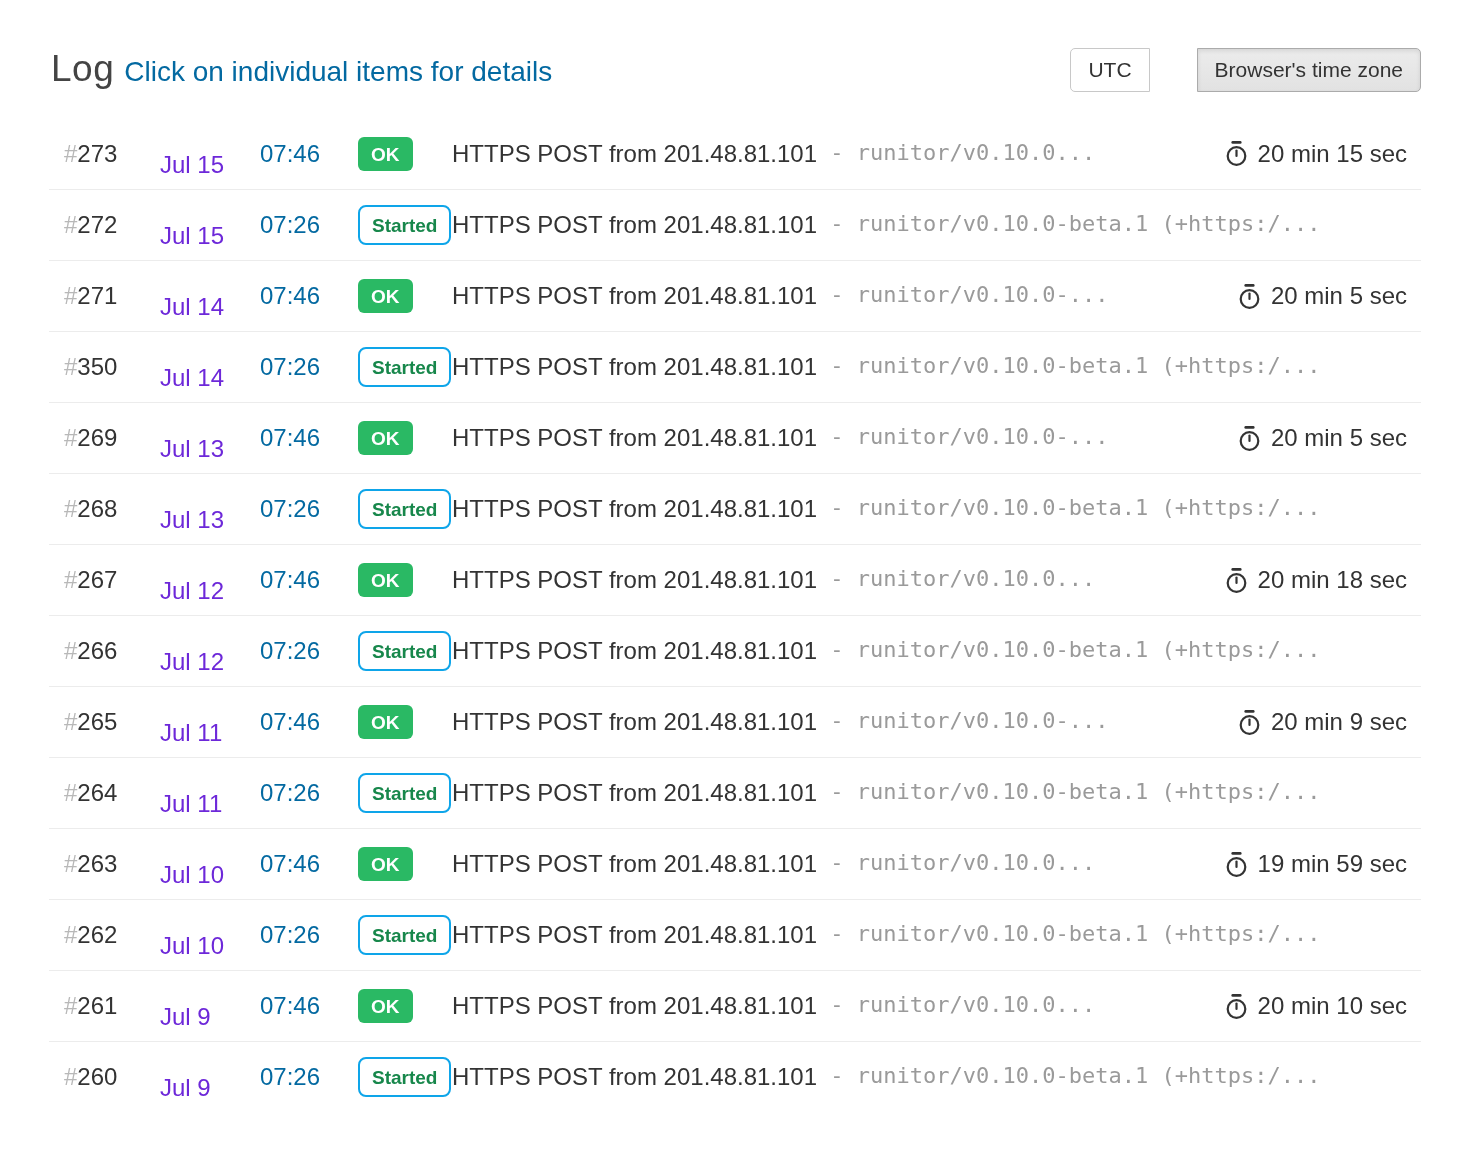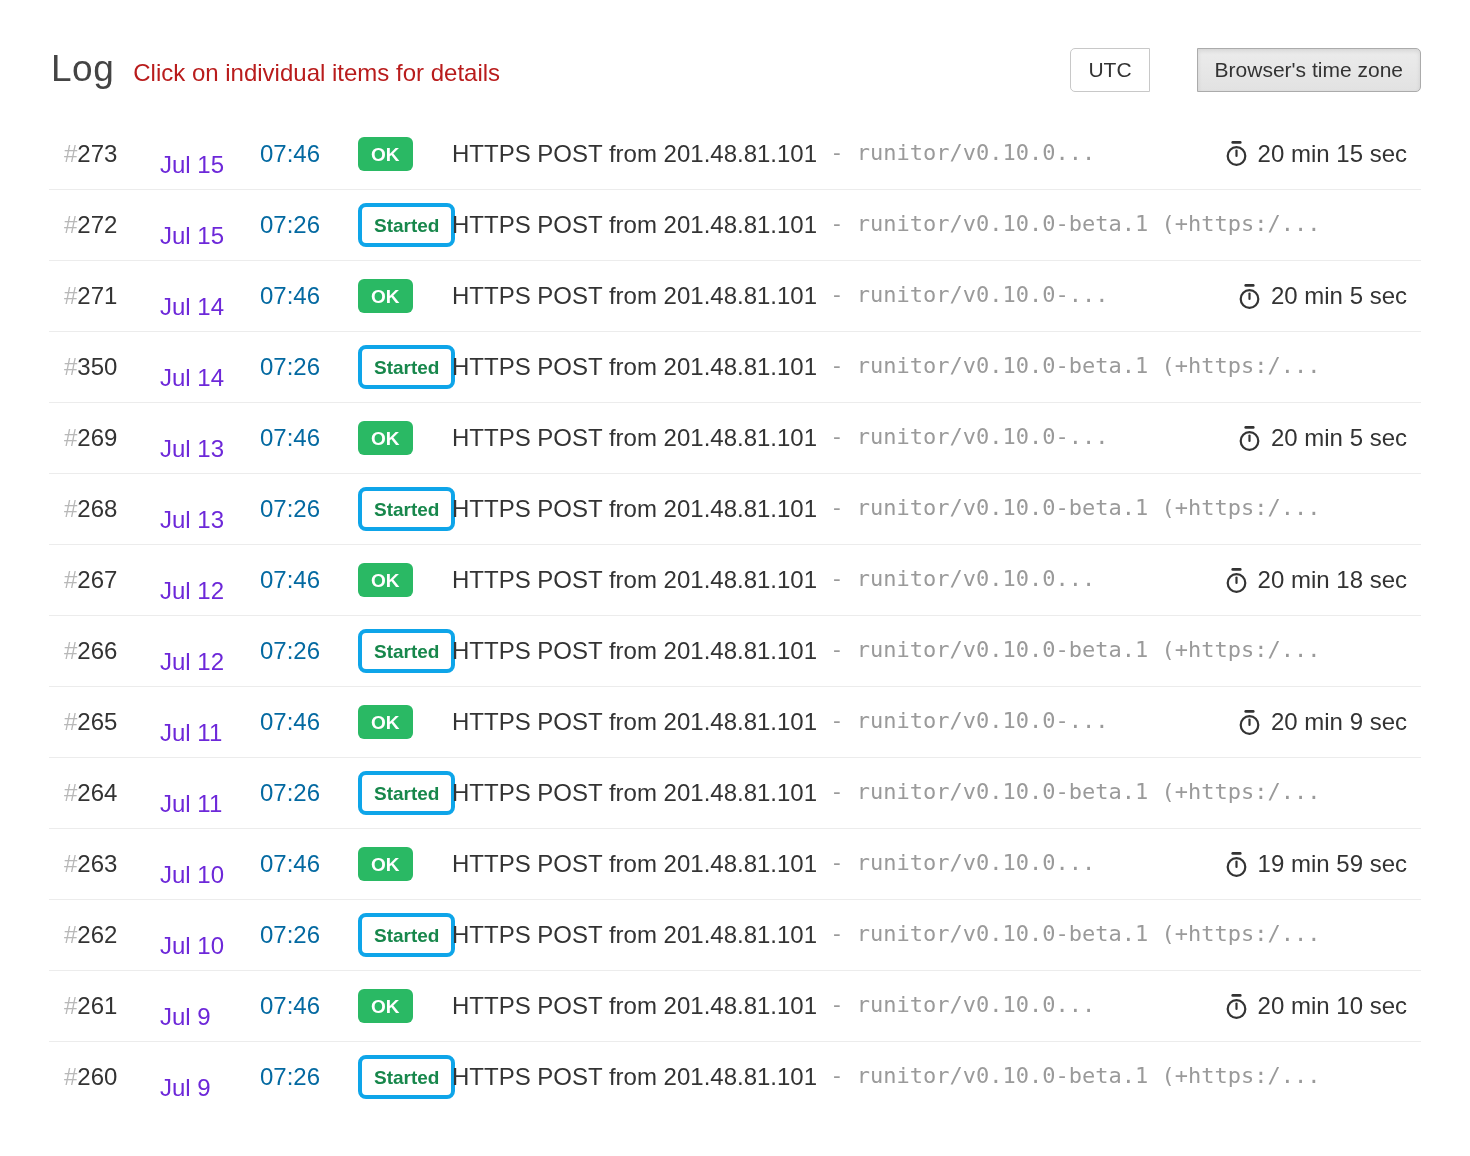--- a/index.html
+++ b/index.html
@@ -22,23 +22,23 @@
     padding-left: 2px;
     margin-bottom: 26px;
   }
   .page-title {
     font-size: 37px;
     font-weight: 400;
     color: #444;
     letter-spacing: 0.5px;
   }
   .page-subtitle {
-    font-size: 24px;
-    color: #b91c1c;
-    margin-left: 19px;
+    font-size: 28px;
+    color: #0369a1;
+    margin-left: 10px;
   }
   .tz-toggle {
     margin-left: auto;
     display: flex;
     align-self: center;
     gap: 48px;
   }
   .tz-btn {
     font-family: "Liberation Sans", sans-serif;
     font-size: 21px;
@@ -87,21 +87,21 @@
   .badge-ok {
     background: #2ab964;
     color: #fff;
     font-size: 19px;
     padding: 8px 13px 7px;
     border-radius: 6px;
   }
   .badge-started {
     background: #fff;
     color: #17874b;
-    border: 4px solid #0ea5e9;
+    border: 2px solid #0ea5e9;
     font-size: 19px;
     padding: 9px 12px 8px;
     border-radius: 8px;
   }
   .col-desc {
     flex: 1 1 auto;
     white-space: nowrap;
     overflow: hidden;
     display: flex;
     align-items: flex-start;

